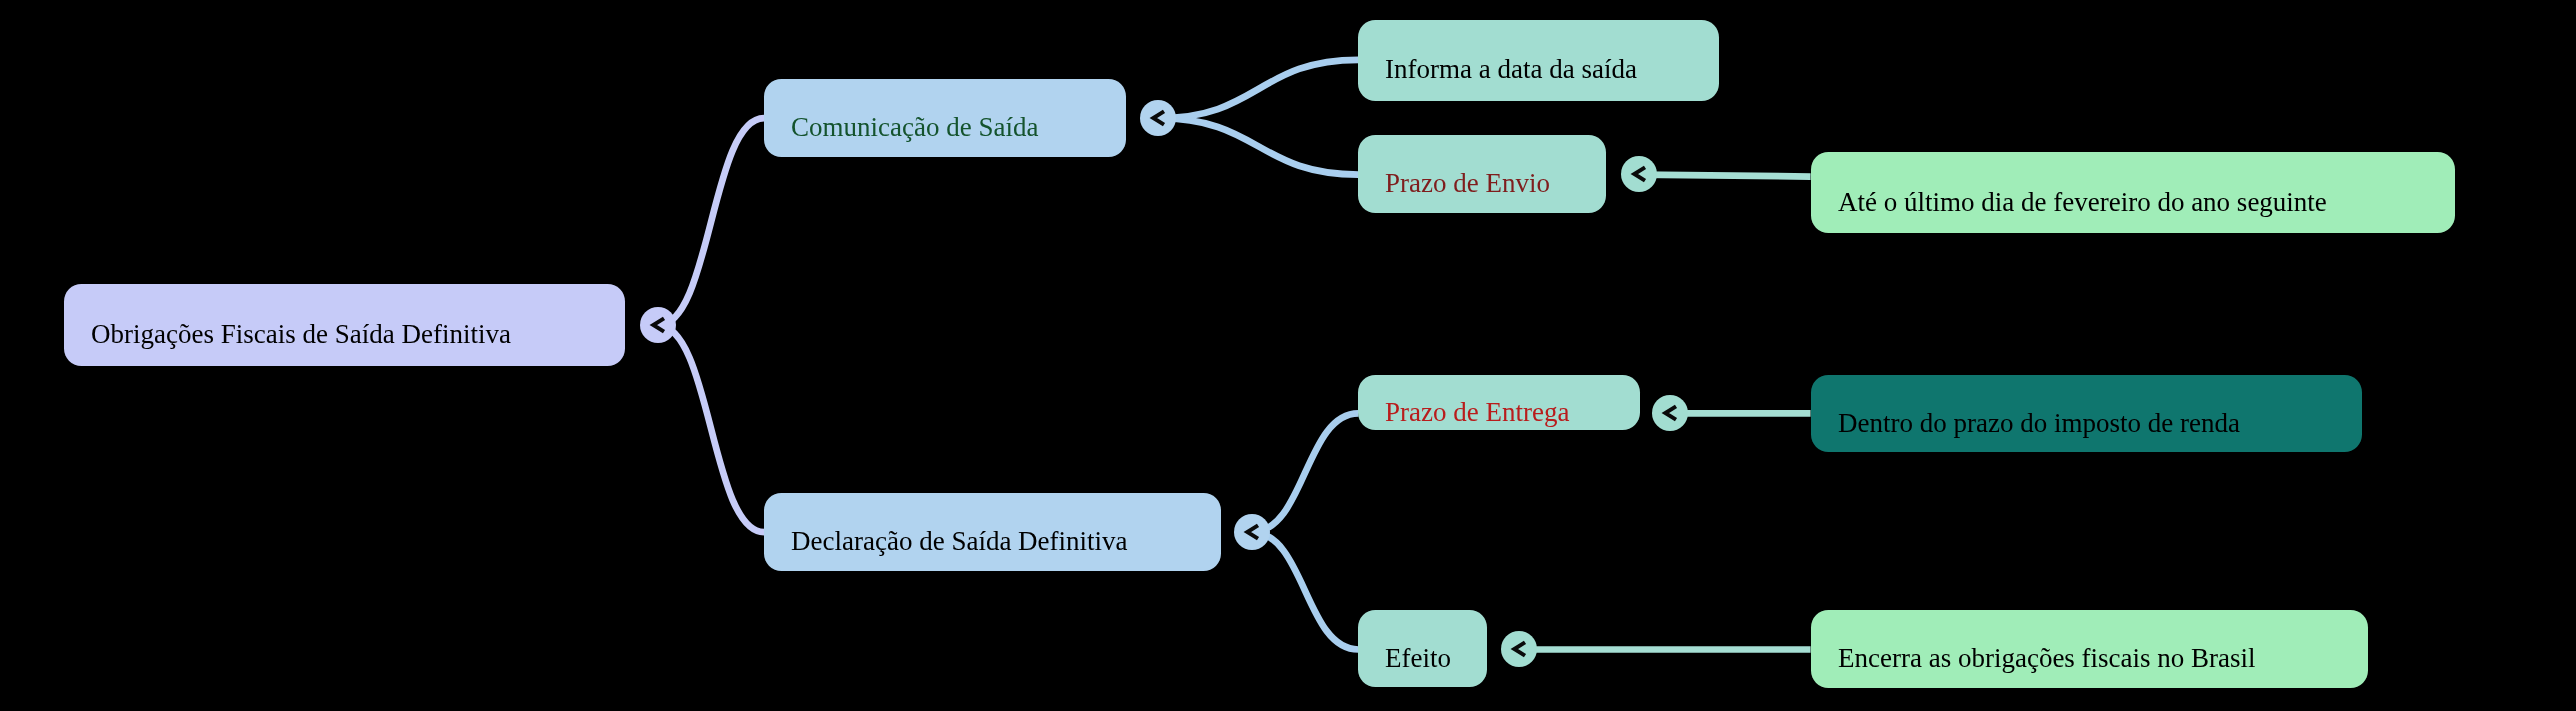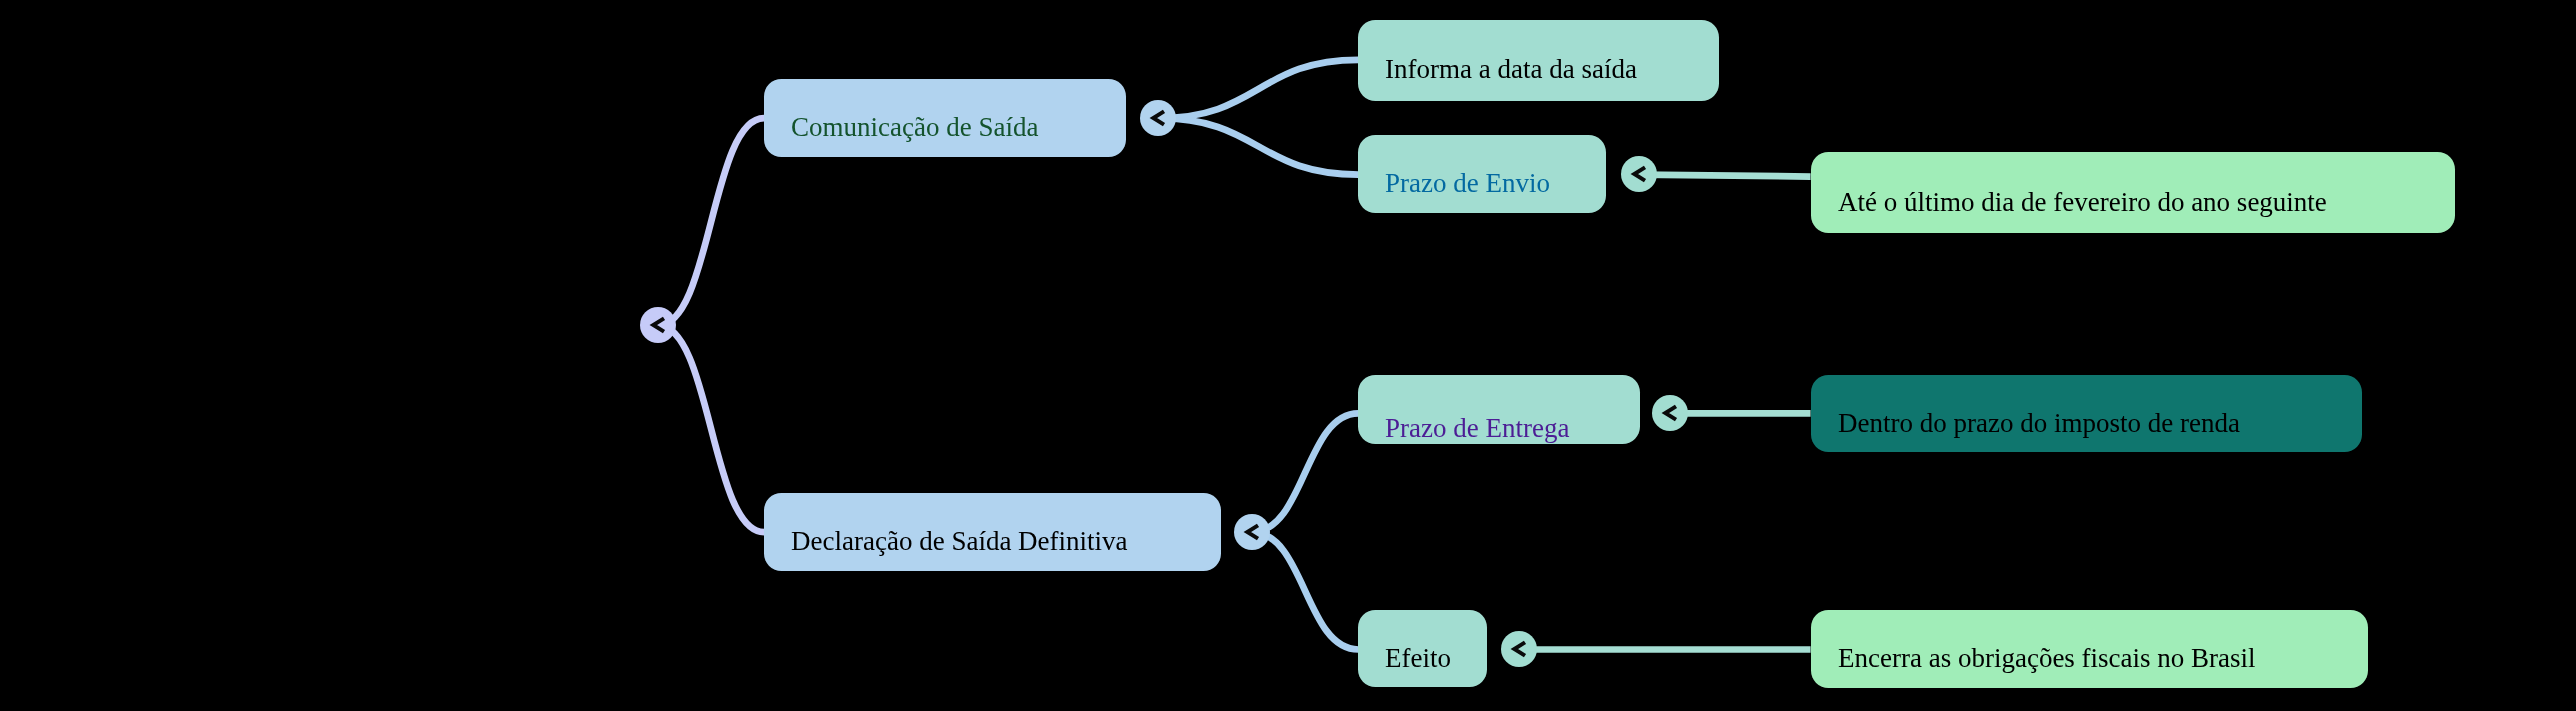--- a/index.html
+++ b/index.html
@@ -56,36 +56,39 @@
       <path d="M 981 485 C 1060 485, 1060 176, 1139 176" fill="none" stroke="#c6ccf8" stroke-width="10"></path>
       <path d="M 981 485 C 1060 485, 1060 793, 1139 793" fill="none" stroke="#c6ccf8" stroke-width="10"></path>
       <path d="M 1727 176 C 1876 176, 1876 89, 2025 89" fill="none" stroke="#a9ceee" stroke-width="10"></path>
       <path d="M 1727 176 C 1876 176, 1876 260, 2025 260" fill="none" stroke="#a9ceee" stroke-width="10"></path>
       <path d="M 1866 793 C 1945.5 793, 1945.5 616, 2025 616" fill="none" stroke="#a9ceee" stroke-width="10"></path>
       <path d="M 1866 793 C 1945.5 793, 1945.5 968, 2025 968" fill="none" stroke="#a9ceee" stroke-width="10"></path>
       <path d="M 2444 260 L 2699 263" fill="none" stroke="#a5ded3" stroke-width="10"></path>
       <path d="M 2489 616 L 2699 616" fill="none" stroke="#a5ded3" stroke-width="10"></path>
       <path d="M 2264 968 L 2699 968" fill="none" stroke="#a5ded3" stroke-width="10"></path>
     </svg>
+    <div class="node" style="left: 64px; top: 284px; width: 561px; height: 82px; background: rgb(198, 203, 248); color: rgb(0, 0, 0);">
+      <span class="node-label">Obrigações Fiscais de Saída Definitiva</span>
+    </div>
     <div class="node" style="left: 764px; top: 79px; width: 362px; height: 78px; background: rgb(177, 211, 239); color: #14532d;">
       <span class="node-label">Comunicação de Saída</span>
     </div>
     <div class="node" style="left: 1358px; top: 19.5px; width: 361px; height: 81px; background: rgb(162, 221, 209); color: rgb(0, 0, 0);">
       <span class="node-label">Informa a data da saída</span>
     </div>
-    <div class="node" style="left: 1358px; top: 135px; width: 248px; height: 78px; background: rgb(162, 221, 209); color: #0369a1;">
+    <div class="node" style="left: 1358px; top: 135px; width: 248px; height: 78px; background: rgb(162, 221, 209); color: #7f1d1d;">
       <span class="node-label">Prazo de Envio</span>
     </div>
     <div class="node" style="left: 1811px; top: 152px; width: 644px; height: 81px; background: rgb(160, 237, 184); color: rgb(0, 0, 0);">
       <span class="node-label">Até o último dia de fevereiro do ano seguinte</span>
     </div>
     <div class="node" style="left: 764px; top: 493px; width: 457px; height: 78px; background: rgb(177, 211, 239); color: rgb(0, 0, 0); text-align: right;">
       <span class="node-label">Declaração de Saída Definitiva</span>
     </div>
-    <div class="node" style="left: 1358px; top: 375px; width: 282px; height: 69px; background: rgb(162, 221, 209); color: #4c1d95; align-items: flex-end;">
+    <div class="node" style="left: 1358px; top: 375px; width: 282px; height: 55px; background: rgb(162, 221, 209); color: #b91c1c;">
       <span class="node-label">Prazo de Entrega</span>
     </div>
     <div class="node" style="left: 1811px; top: 375px; width: 551px; height: 77px; background: #0f766e; color: rgb(0, 0, 0);">
       <span class="node-label">Dentro do prazo do imposto de renda</span>
     </div>
     <div class="node" style="left: 1358px; top: 610px; width: 129px; height: 77px; background: rgb(162, 221, 209); color: rgb(0, 0, 0);">
       <span class="node-label">Efeito</span>
     </div>
     <div class="node" style="left: 1811px; top: 610px; width: 557px; height: 78px; background: rgb(160, 237, 184); color: rgb(0, 0, 0);">
       <span class="node-label">Encerra as obrigações fiscais no Brasil</span>

